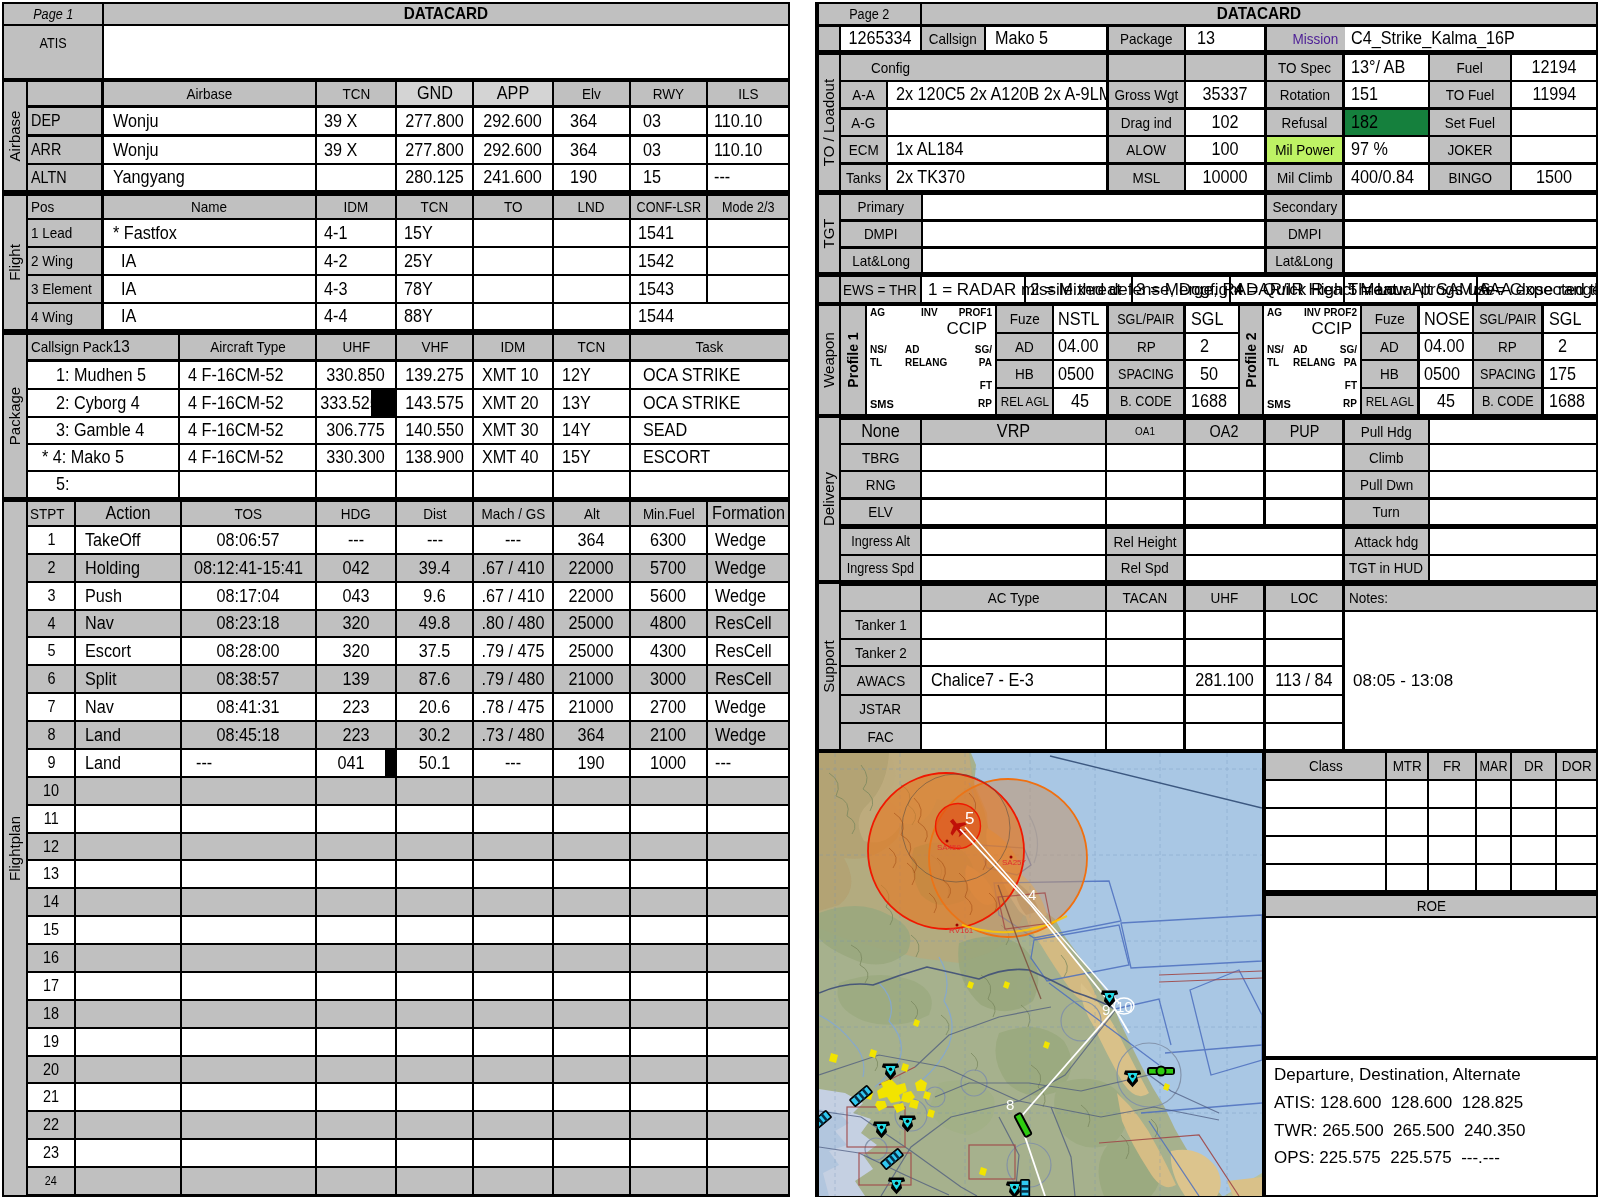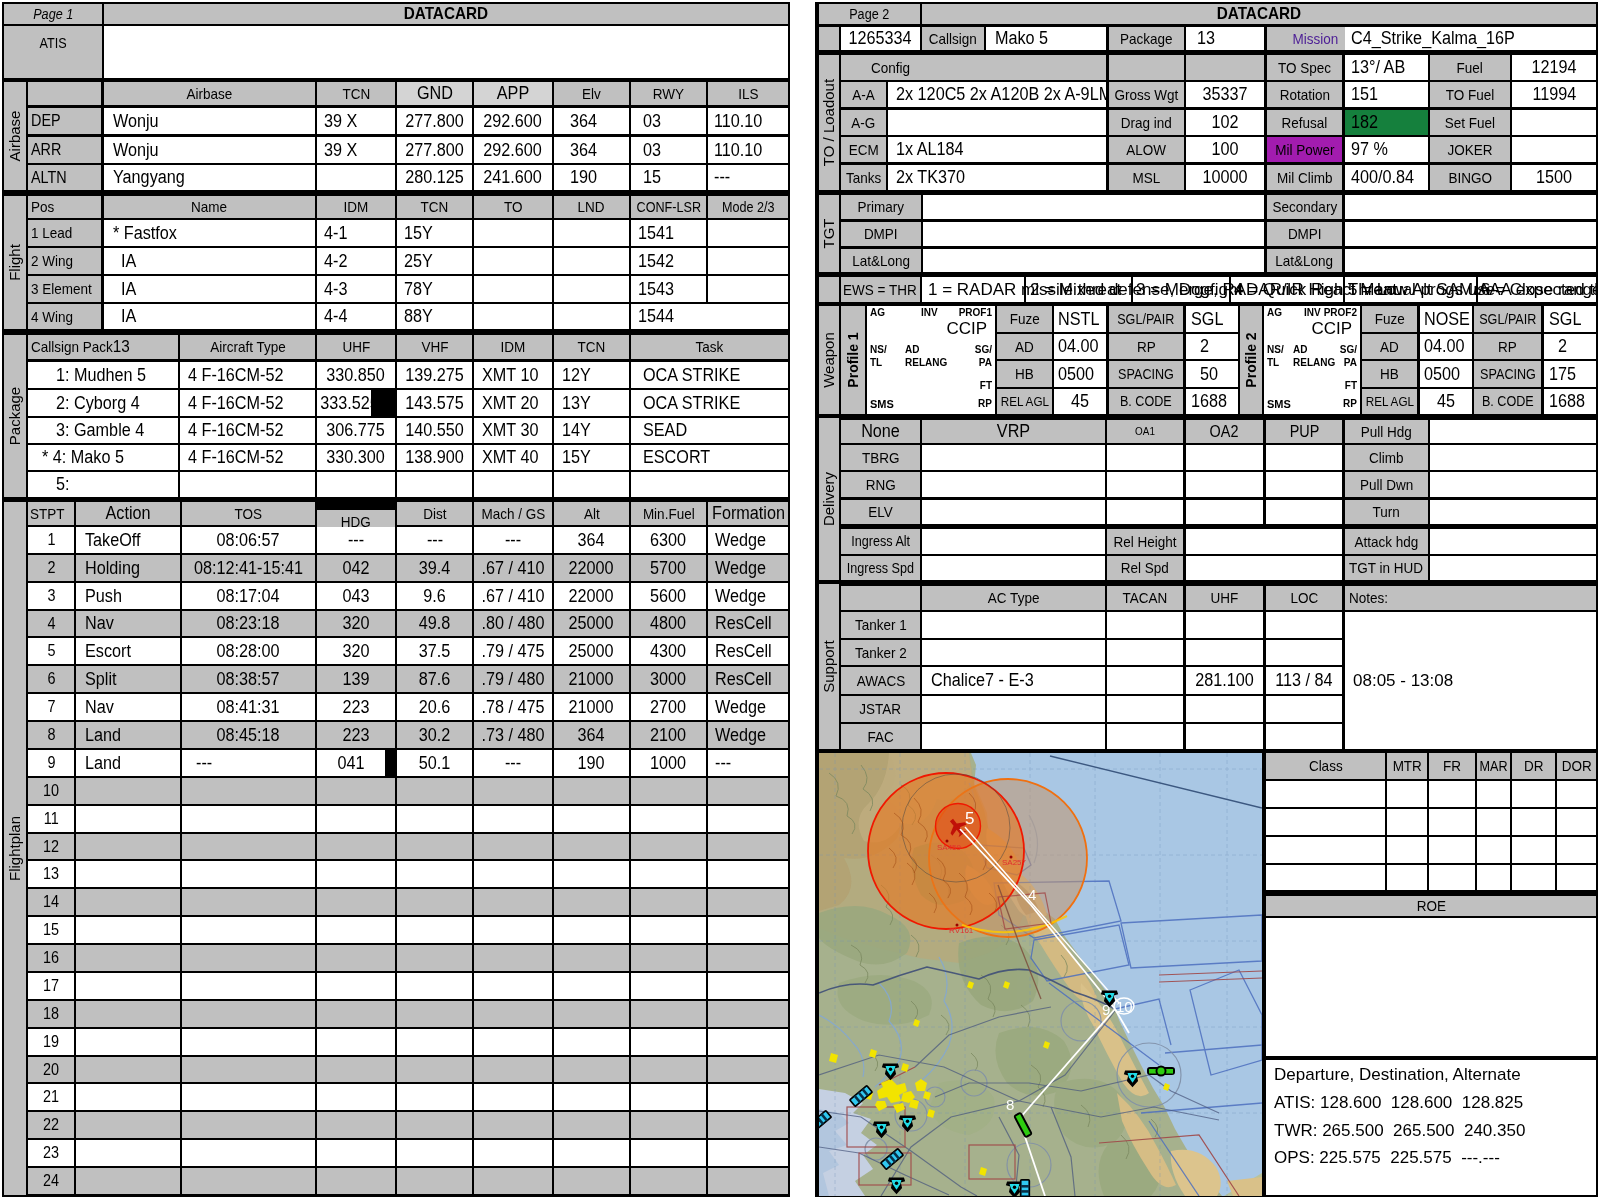--- a/index.html
+++ b/index.html
@@ -130,21 +130,21 @@
 <div style="position:absolute;left:397px;top:472px;width:75px;height:25px;background:#fff;font-size:18px;color:#000;overflow:hidden;white-space:nowrap;line-height:25px;text-align:center;"></div>
 <div style="position:absolute;left:474px;top:472px;width:78px;height:25px;background:#fff;font-size:18px;color:#000;overflow:hidden;white-space:nowrap;line-height:25px;text-align:left;padding-left:8px;box-sizing:border-box;"></div>
 <div style="position:absolute;left:554px;top:472px;width:75px;height:25px;background:#fff;font-size:18px;color:#000;overflow:hidden;white-space:nowrap;line-height:25px;text-align:left;padding-left:8px;box-sizing:border-box;"></div>
 <div style="position:absolute;left:631px;top:472px;width:157px;height:25px;background:#fff;font-size:18px;color:#000;overflow:hidden;white-space:nowrap;line-height:25px;text-align:left;padding-left:12px;box-sizing:border-box;"></div>
 <div style="position:absolute;left:4px;top:502px;width:22px;height:693px;background:#c0c0c0;overflow:hidden;">
     <div style="position:absolute;left:0;top:0;width:693px;height:22px;transform-origin:0 0;transform:rotate(-90deg) translateX(-693px);font-size:15px;line-height:22px;text-align:center;">Flightplan</div>
   </div>
 <div style="position:absolute;left:28px;top:502px;width:46px;height:23px;background:#c0c0c0;font-size:15px;color:#000;overflow:hidden;white-space:nowrap;line-height:23px;text-align:left;padding-left:2px;box-sizing:border-box;"><span style="display:inline-block;transform:scaleX(0.9);transform-origin:left center;">STPT</span></div>
 <div style="position:absolute;left:76px;top:502px;width:104px;height:23px;background:#c0c0c0;font-size:18px;color:#000;overflow:hidden;white-space:nowrap;line-height:23px;text-align:center;"><span style="display:inline-block;transform:scaleX(0.9);transform-origin:center center;">Action</span></div>
 <div style="position:absolute;left:182px;top:502px;width:133px;height:23px;background:#c0c0c0;font-size:15px;color:#000;overflow:hidden;white-space:nowrap;line-height:23px;text-align:center;"><span style="display:inline-block;transform:scaleX(0.9);transform-origin:center center;">TOS</span></div>
-<div style="position:absolute;left:317px;top:502px;width:78px;height:23px;background:#c0c0c0;font-size:15px;color:#000;overflow:hidden;white-space:nowrap;line-height:23px;text-align:center;margin-top:8px;"><span style="display:inline-block;transform:scaleX(0.9);transform-origin:center center;">HDG</span></div>
+<div style="position:absolute;left:317px;top:502px;width:78px;height:23px;background:#c0c0c0;font-size:15px;color:#000;overflow:hidden;white-space:nowrap;line-height:23px;text-align:center;"><span style="display:inline-block;transform:scaleX(0.9);transform-origin:center center;">HDG</span></div>
 <div style="position:absolute;left:397px;top:502px;width:75px;height:23px;background:#c0c0c0;font-size:15px;color:#000;overflow:hidden;white-space:nowrap;line-height:23px;text-align:center;"><span style="display:inline-block;transform:scaleX(0.9);transform-origin:center center;">Dist</span></div>
 <div style="position:absolute;left:474px;top:502px;width:78px;height:23px;background:#c0c0c0;font-size:15px;color:#000;overflow:hidden;white-space:nowrap;line-height:23px;text-align:center;"><span style="display:inline-block;transform:scaleX(0.9);transform-origin:center center;">Mach / GS</span></div>
 <div style="position:absolute;left:554px;top:502px;width:75px;height:23px;background:#c0c0c0;font-size:15px;color:#000;overflow:hidden;white-space:nowrap;line-height:23px;text-align:center;"><span style="display:inline-block;transform:scaleX(0.9);transform-origin:center center;">Alt</span></div>
 <div style="position:absolute;left:631px;top:502px;width:75px;height:23px;background:#c0c0c0;font-size:15px;color:#000;overflow:hidden;white-space:nowrap;line-height:23px;text-align:center;"><span style="display:inline-block;transform:scaleX(0.9);transform-origin:center center;">Min.Fuel</span></div>
 <div style="position:absolute;left:708px;top:502px;width:80px;height:23px;background:#c0c0c0;font-size:18px;color:#000;overflow:hidden;white-space:nowrap;line-height:23px;text-align:center;"><span style="display:inline-block;transform:scaleX(0.9);transform-origin:center center;">Formation</span></div>
 <div style="position:absolute;left:28px;top:527px;width:46px;height:26px;background:#fff;font-size:16px;color:#000;overflow:hidden;white-space:nowrap;line-height:26px;text-align:center;"><span style="display:inline-block;transform:scaleX(0.9);transform-origin:center center;">1</span></div>
 <div style="position:absolute;left:76px;top:527px;width:104px;height:26px;background:#fff;font-size:18px;color:#000;overflow:hidden;white-space:nowrap;line-height:26px;text-align:left;padding-left:9px;box-sizing:border-box;"><span style="display:inline-block;transform:scaleX(0.9);transform-origin:left center;">TakeOff</span></div>
 <div style="position:absolute;left:182px;top:527px;width:133px;height:26px;background:#fff;font-size:18px;color:#000;overflow:hidden;white-space:nowrap;line-height:26px;text-align:center;"><span style="display:inline-block;transform:scaleX(0.9);transform-origin:center center;">08:06:57</span></div>
 <div style="position:absolute;left:317px;top:527px;width:78px;height:26px;background:#fff;font-size:18px;color:#000;overflow:hidden;white-space:nowrap;line-height:26px;text-align:center;"><span style="display:inline-block;transform:scaleX(0.9);transform-origin:center center;">---</span></div>
 <div style="position:absolute;left:397px;top:527px;width:75px;height:26px;background:#fff;font-size:18px;color:#000;overflow:hidden;white-space:nowrap;line-height:26px;text-align:center;"><span style="display:inline-block;transform:scaleX(0.9);transform-origin:center center;">---</span></div>
@@ -343,21 +343,21 @@
 <div style="position:absolute;left:708px;top:1112px;width:80px;height:26px;background:#c0c0c0;font-size:18px;color:#000;overflow:hidden;white-space:nowrap;line-height:26px;text-align:left;padding-left:7px;box-sizing:border-box;"></div>
 <div style="position:absolute;left:28px;top:1140px;width:46px;height:26px;background:#fff;font-size:16px;color:#000;overflow:hidden;white-space:nowrap;line-height:26px;text-align:center;"><span style="display:inline-block;transform:scaleX(0.9);transform-origin:center center;">23</span></div>
 <div style="position:absolute;left:76px;top:1140px;width:104px;height:26px;background:#fff;font-size:18px;color:#000;overflow:hidden;white-space:nowrap;line-height:26px;text-align:left;padding-left:9px;box-sizing:border-box;"></div>
 <div style="position:absolute;left:182px;top:1140px;width:133px;height:26px;background:#fff;font-size:18px;color:#000;overflow:hidden;white-space:nowrap;line-height:26px;text-align:center;"></div>
 <div style="position:absolute;left:317px;top:1140px;width:78px;height:26px;background:#fff;font-size:18px;color:#000;overflow:hidden;white-space:nowrap;line-height:26px;text-align:center;"></div>
 <div style="position:absolute;left:397px;top:1140px;width:75px;height:26px;background:#fff;font-size:18px;color:#000;overflow:hidden;white-space:nowrap;line-height:26px;text-align:center;"></div>
 <div style="position:absolute;left:474px;top:1140px;width:78px;height:26px;background:#fff;font-size:18px;color:#000;overflow:hidden;white-space:nowrap;line-height:26px;text-align:center;"></div>
 <div style="position:absolute;left:554px;top:1140px;width:75px;height:26px;background:#fff;font-size:18px;color:#000;overflow:hidden;white-space:nowrap;line-height:26px;text-align:center;"></div>
 <div style="position:absolute;left:631px;top:1140px;width:75px;height:26px;background:#fff;font-size:18px;color:#000;overflow:hidden;white-space:nowrap;line-height:26px;text-align:center;"></div>
 <div style="position:absolute;left:708px;top:1140px;width:80px;height:26px;background:#fff;font-size:18px;color:#000;overflow:hidden;white-space:nowrap;line-height:26px;text-align:left;padding-left:7px;box-sizing:border-box;"></div>
-<div style="position:absolute;left:28px;top:1168px;width:46px;height:26px;background:#c0c0c0;font-size:16px;color:#000;overflow:hidden;white-space:nowrap;line-height:26px;text-align:center;"><span style="display:inline-block;transform:scaleX(0.9);transform-origin:center center;">24</span></div>
+<div style="position:absolute;left:28px;top:1168px;width:46px;height:26px;background:#c0c0c0;font-size:12px;color:#000;overflow:hidden;white-space:nowrap;line-height:26px;text-align:center;"><span style="display:inline-block;transform:scaleX(0.9);transform-origin:center center;">24</span></div>
 <div style="position:absolute;left:76px;top:1168px;width:104px;height:26px;background:#c0c0c0;font-size:18px;color:#000;overflow:hidden;white-space:nowrap;line-height:26px;text-align:left;padding-left:9px;box-sizing:border-box;"></div>
 <div style="position:absolute;left:182px;top:1168px;width:133px;height:26px;background:#c0c0c0;font-size:18px;color:#000;overflow:hidden;white-space:nowrap;line-height:26px;text-align:center;"></div>
 <div style="position:absolute;left:317px;top:1168px;width:78px;height:26px;background:#c0c0c0;font-size:18px;color:#000;overflow:hidden;white-space:nowrap;line-height:26px;text-align:center;"></div>
 <div style="position:absolute;left:397px;top:1168px;width:75px;height:26px;background:#c0c0c0;font-size:18px;color:#000;overflow:hidden;white-space:nowrap;line-height:26px;text-align:center;"></div>
 <div style="position:absolute;left:474px;top:1168px;width:78px;height:26px;background:#c0c0c0;font-size:18px;color:#000;overflow:hidden;white-space:nowrap;line-height:26px;text-align:center;"></div>
 <div style="position:absolute;left:554px;top:1168px;width:75px;height:26px;background:#c0c0c0;font-size:18px;color:#000;overflow:hidden;white-space:nowrap;line-height:26px;text-align:center;"></div>
 <div style="position:absolute;left:631px;top:1168px;width:75px;height:26px;background:#c0c0c0;font-size:18px;color:#000;overflow:hidden;white-space:nowrap;line-height:26px;text-align:center;"></div>
 <div style="position:absolute;left:708px;top:1168px;width:80px;height:26px;background:#c0c0c0;font-size:18px;color:#000;overflow:hidden;white-space:nowrap;line-height:26px;text-align:left;padding-left:7px;box-sizing:border-box;"></div>
 <div style="position:absolute;left:815px;top:2px;width:783px;height:1195px;background:#000;"></div>
 <div style="position:absolute;left:819px;top:4px;width:101px;height:20px;background:#c0c0c0;font-size:14px;color:#000;overflow:hidden;white-space:nowrap;line-height:20px;text-align:center;"><span style="display:inline-block;transform:scaleX(0.9);transform-origin:center center;">Page 2</span></div>
@@ -393,21 +393,21 @@
 <div style="position:absolute;left:1109px;top:110px;width:75px;height:25px;background:#c0c0c0;font-size:15px;color:#000;overflow:hidden;white-space:nowrap;line-height:25px;text-align:center;"><span style="display:inline-block;transform:scaleX(0.9);transform-origin:center center;">Drag ind</span></div>
 <div style="position:absolute;left:1186px;top:110px;width:78px;height:25px;background:#fff;font-size:18px;color:#000;overflow:hidden;white-space:nowrap;line-height:25px;text-align:center;"><span style="display:inline-block;transform:scaleX(0.9);transform-origin:center center;">102</span></div>
 <div style="position:absolute;left:1267px;top:110px;width:75px;height:25px;background:#c0c0c0;font-size:15px;color:#000;overflow:hidden;white-space:nowrap;line-height:25px;text-align:center;"><span style="display:inline-block;transform:scaleX(0.9);transform-origin:center center;">Refusal</span></div>
 <div style="position:absolute;left:1345px;top:110px;width:83px;height:25px;background:#15803d;font-size:18px;color:#000;overflow:hidden;white-space:nowrap;line-height:25px;text-align:left;padding-left:6px;box-sizing:border-box;"><span style="display:inline-block;transform:scaleX(0.9);transform-origin:left center;">182</span></div>
 <div style="position:absolute;left:1430px;top:110px;width:80px;height:25px;background:#c0c0c0;font-size:15px;color:#000;overflow:hidden;white-space:nowrap;line-height:25px;text-align:center;"><span style="display:inline-block;transform:scaleX(0.9);transform-origin:center center;">Set Fuel</span></div>
 <div style="position:absolute;left:1512px;top:110px;width:84px;height:25px;background:#fff;font-size:18px;color:#000;overflow:hidden;white-space:nowrap;line-height:25px;text-align:center;"></div>
 <div style="position:absolute;left:841px;top:137px;width:45px;height:25px;background:#c0c0c0;font-size:15px;color:#000;overflow:hidden;white-space:nowrap;line-height:25px;text-align:center;"><span style="display:inline-block;transform:scaleX(0.9);transform-origin:center center;">ECM</span></div>
 <div style="position:absolute;left:888px;top:137px;width:218px;height:25px;background:#fff;font-size:18px;color:#000;overflow:hidden;white-space:nowrap;line-height:25px;text-align:left;padding-left:8px;box-sizing:border-box;"><span style="display:inline-block;transform:scaleX(0.9);transform-origin:left center;">1x AL184</span></div>
 <div style="position:absolute;left:1109px;top:137px;width:75px;height:25px;background:#c0c0c0;font-size:15px;color:#000;overflow:hidden;white-space:nowrap;line-height:25px;text-align:center;"><span style="display:inline-block;transform:scaleX(0.9);transform-origin:center center;">ALOW</span></div>
 <div style="position:absolute;left:1186px;top:137px;width:78px;height:25px;background:#fff;font-size:18px;color:#000;overflow:hidden;white-space:nowrap;line-height:25px;text-align:center;"><span style="display:inline-block;transform:scaleX(0.9);transform-origin:center center;">100</span></div>
-<div style="position:absolute;left:1267px;top:137px;width:75px;height:25px;background:#a21caf;font-size:15px;color:#000;overflow:hidden;white-space:nowrap;line-height:25px;text-align:center;"><span style="display:inline-block;transform:scaleX(0.9);transform-origin:center center;">Mil Power</span></div>
+<div style="position:absolute;left:1267px;top:137px;width:75px;height:25px;background:#bef264;font-size:15px;color:#000;overflow:hidden;white-space:nowrap;line-height:25px;text-align:center;"><span style="display:inline-block;transform:scaleX(0.9);transform-origin:center center;">Mil Power</span></div>
 <div style="position:absolute;left:1345px;top:137px;width:83px;height:25px;background:#fff;font-size:18px;color:#000;overflow:hidden;white-space:nowrap;line-height:25px;text-align:left;padding-left:6px;box-sizing:border-box;"><span style="display:inline-block;transform:scaleX(0.9);transform-origin:left center;">97 %</span></div>
 <div style="position:absolute;left:1430px;top:137px;width:80px;height:25px;background:#c0c0c0;font-size:15px;color:#000;overflow:hidden;white-space:nowrap;line-height:25px;text-align:center;"><span style="display:inline-block;transform:scaleX(0.9);transform-origin:center center;">JOKER</span></div>
 <div style="position:absolute;left:1512px;top:137px;width:84px;height:25px;background:#fff;font-size:18px;color:#000;overflow:hidden;white-space:nowrap;line-height:25px;text-align:center;"></div>
 <div style="position:absolute;left:841px;top:165px;width:45px;height:25px;background:#c0c0c0;font-size:15px;color:#000;overflow:hidden;white-space:nowrap;line-height:25px;text-align:center;"><span style="display:inline-block;transform:scaleX(0.9);transform-origin:center center;">Tanks</span></div>
 <div style="position:absolute;left:888px;top:165px;width:218px;height:25px;background:#fff;font-size:18px;color:#000;overflow:hidden;white-space:nowrap;line-height:25px;text-align:left;padding-left:8px;box-sizing:border-box;"><span style="display:inline-block;transform:scaleX(0.9);transform-origin:left center;">2x TK370</span></div>
 <div style="position:absolute;left:1109px;top:165px;width:75px;height:25px;background:#c0c0c0;font-size:15px;color:#000;overflow:hidden;white-space:nowrap;line-height:25px;text-align:center;"><span style="display:inline-block;transform:scaleX(0.9);transform-origin:center center;">MSL</span></div>
 <div style="position:absolute;left:1186px;top:165px;width:78px;height:25px;background:#fff;font-size:18px;color:#000;overflow:hidden;white-space:nowrap;line-height:25px;text-align:center;"><span style="display:inline-block;transform:scaleX(0.9);transform-origin:center center;">10000</span></div>
 <div style="position:absolute;left:1267px;top:165px;width:75px;height:25px;background:#c0c0c0;font-size:15px;color:#000;overflow:hidden;white-space:nowrap;line-height:25px;text-align:center;"><span style="display:inline-block;transform:scaleX(0.9);transform-origin:center center;">Mil Climb</span></div>
 <div style="position:absolute;left:1345px;top:165px;width:83px;height:25px;background:#fff;font-size:18px;color:#000;overflow:hidden;white-space:nowrap;line-height:25px;text-align:left;padding-left:6px;box-sizing:border-box;"><span style="display:inline-block;transform:scaleX(0.9);transform-origin:left center;">400/0.84</span></div>
 <div style="position:absolute;left:1430px;top:165px;width:80px;height:25px;background:#c0c0c0;font-size:15px;color:#000;overflow:hidden;white-space:nowrap;line-height:25px;text-align:center;"><span style="display:inline-block;transform:scaleX(0.9);transform-origin:center center;">BINGO</span></div>

